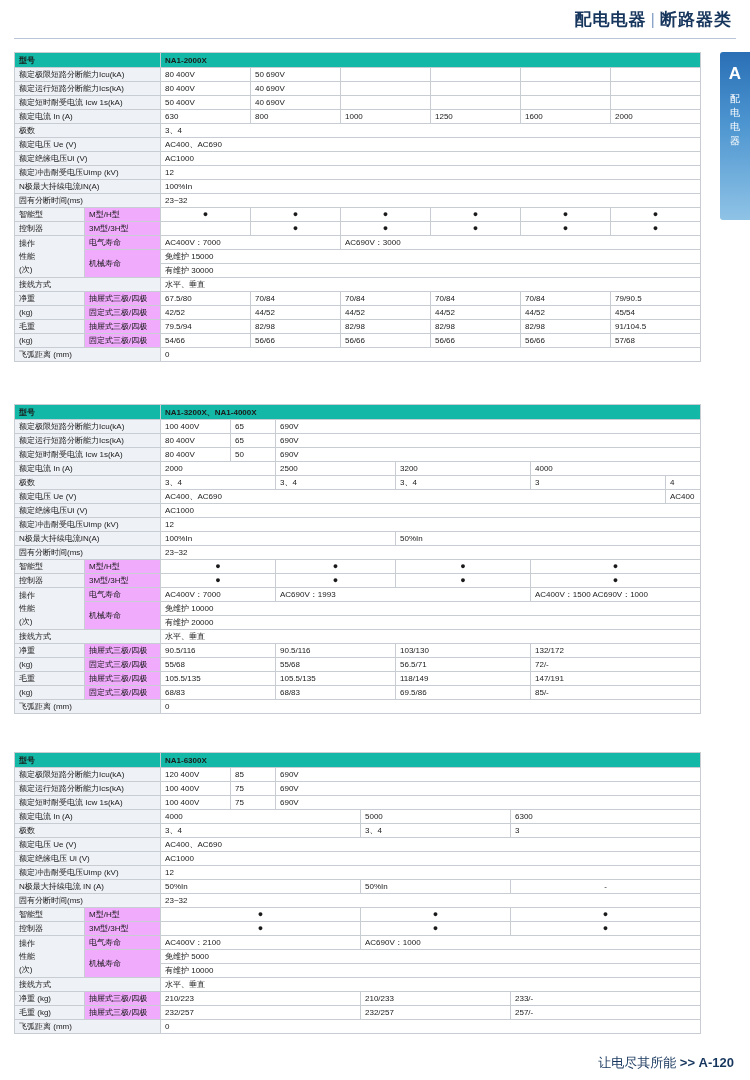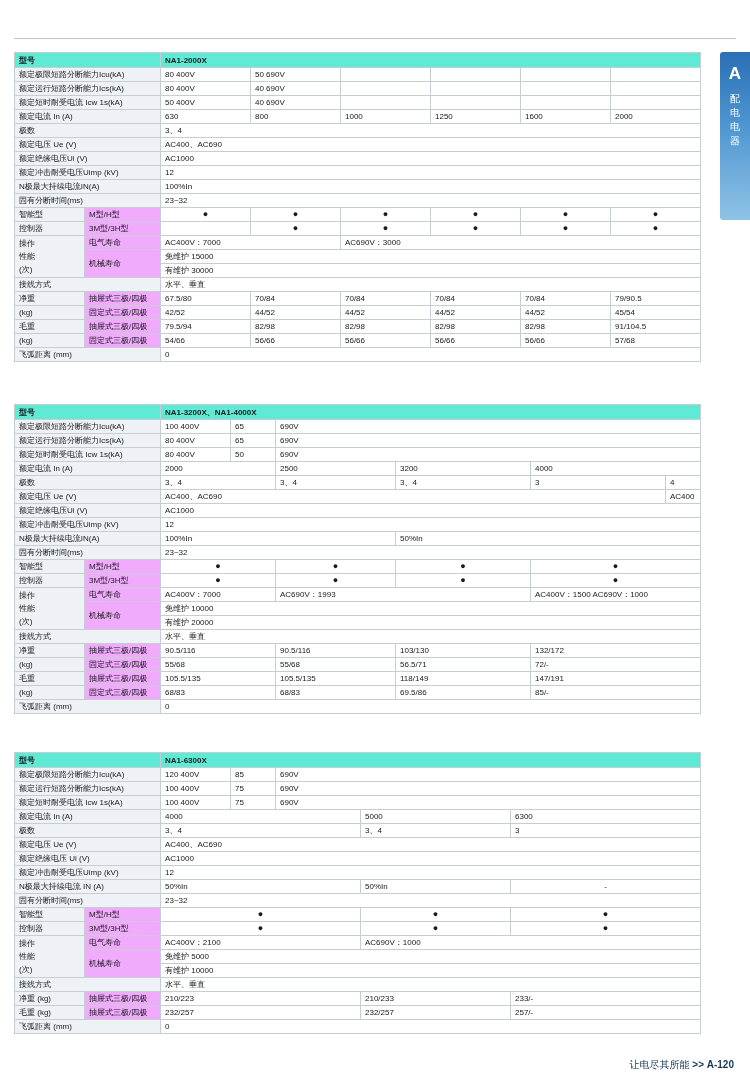--- a/index.html
+++ b/index.html
@@ -54,36 +54,39 @@
     height:14px;
     font-size:8px;
     line-height:13px;
     vertical-align:middle;
     white-space:nowrap;
     overflow:hidden;
   }
   td.lbl{ background:#eef1f5; }
   td.lbl2{ background:#f0abfc; }
   tr.hdr td{
-    background:#5eead4; font-weight:bold; height:15px;
+    background:#14b8a6; font-weight:bold; height:15px;
   }
   .dot{ display:block; text-align:center; font-size:9px; line-height:13px; }
   .ctr{ text-align:center; }
 
   
   .footer{
     position:absolute; right:16px; bottom:8px;
-    font-size:10px; color:#17365d;margin-top:24px;
+    font-size:13px; color:#17365d;margin-top:24px;
   }
   .footer .b{ font-weight:bold; }
 </style>
 </head>
 <body>
 
 <div class="page-header">
+  <div class="header-title">
+    <span>配电电器</span><span class="sep">|</span><span>断路器类</span>
+  </div>
   <div class="header-rule"></div>
 </div>
 
 <div class="side-tab">
   <div class="letter">A</div>
   <div class="vtext">
     <span>配</span>
     <span>电</span>
     <span>电</span>
     <span>器</span>

